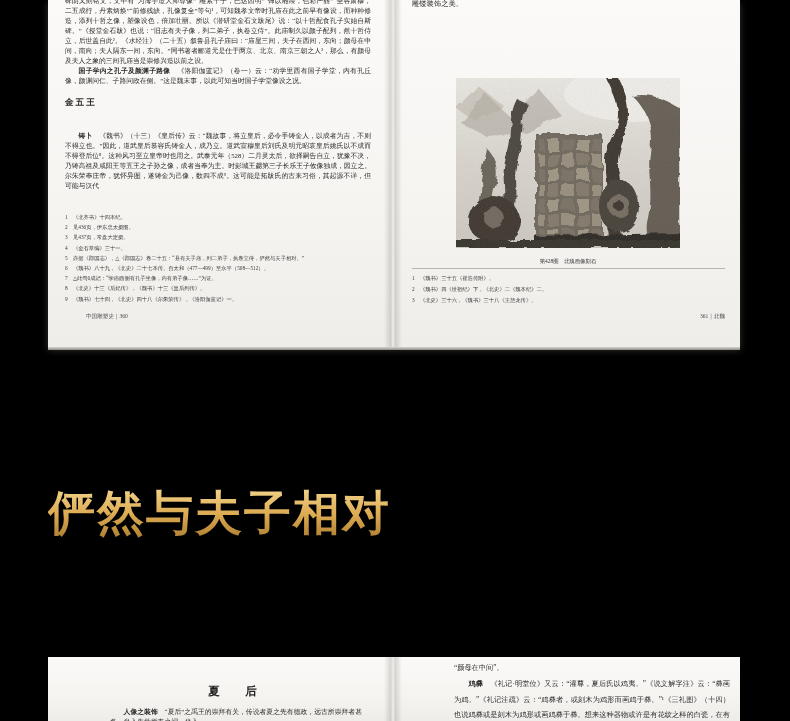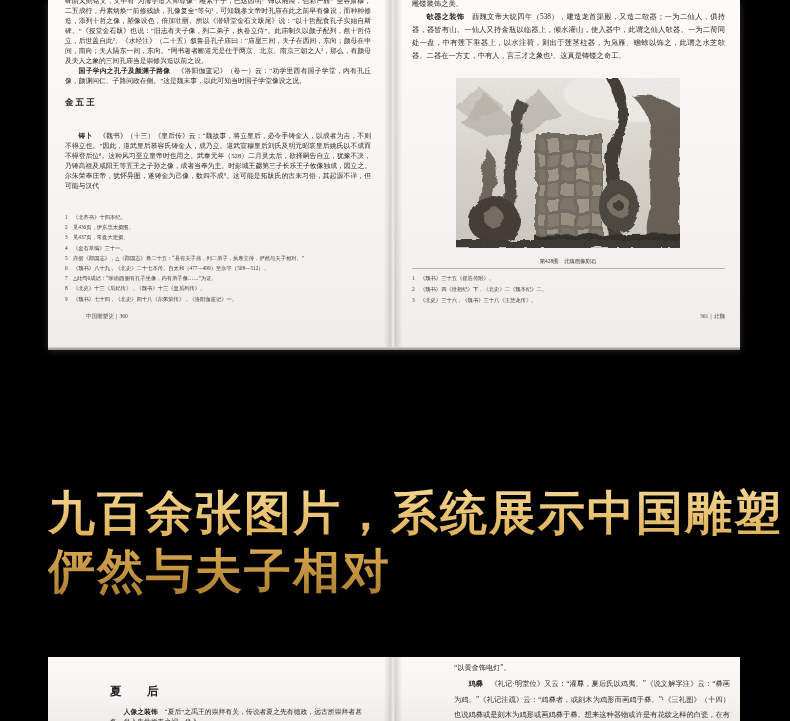--- a/index.html
+++ b/index.html
@@ -27,21 +27,21 @@
   .fig{position:absolute;left:408px;top:78px;width:224px;}
   .fig-cap{margin-top:6px;text-align:center;font-size:5.4px;color:#333;}
   .tr-fn{left:364px;top:268px;width:313px;font-size:5.3px;line-height:11px;border-top:1px solid #b9b6b1;padding-top:4px;}
   .tr-footer{position:absolute;left:364px;top:313px;width:313px;text-align:right;font-size:5.6px;color:#4a4a4a;}
   
   .banner{position:absolute;left:48px;top:484px;font-weight:bold;font-size:47px;line-height:58px;letter-spacing:2px;
           font-family:"Liberation Serif","DejaVu Serif",serif;
           background:linear-gradient(180deg,#f4d68f 4%,#dcab52 52%,#a87a2c 100%);
           -webkit-background-clip:text;background-clip:text;color:transparent;}
   
-  .bl-h{position:absolute;left:62px;top:27px;width:252px;text-align:left;
+  .bl-h{position:absolute;left:62px;top:27px;width:252px;text-align:center;
         font-weight:bold;font-size:11.5px;letter-spacing:7px;color:#222;}
   .bl-p{position:absolute;left:62px;top:50px;width:252px;font-size:6.8px;line-height:10px;}
   .br{position:absolute;left:406px;top:4px;width:276px;font-size:7.2px;line-height:15.8px;}
 </style>
 </head>
 <body>
 
 <div class="canvas">
 
   <div class="spread spread1">
@@ -64,21 +64,20 @@
         <div class="fn">8　《北史》十三《后妃传》，《魏书》十三《皇后列传》。</div>
         <div class="fn">9　《魏书》七十四，《北史》四十八《尔朱荣传》，《洛阳伽蓝记》一。</div>
       </div>
 
     <div class="tl-footer">中国雕塑史｜360</div>
 
     <div class="gutter"></div>
 
     <div class="tr">
         <p class="noindent">雕镂装饰之美。</p>
-        <p class="indent"><b>欹器之装饰　</b>西魏文帝大统四年（538），建造龙首渠殿，又造二欹器；一为二仙人，俱持器，器皆有山。一仙人又持金瓶以临器上，倾水灌山，使入器中，此谓之仙人欹器。一为二荷同处一盘，中有莲下垂器上，以水注荷，则出于莲茎柱器，为凫雁、蟾蜍以饰之，此谓之水芝欹器。二器在一方丈，中有人，言三才之象也¹。这真是铸镂之奇工。</p>
       </div>
 
     <div class="fig">
       <svg width="224" height="170" viewBox="0 0 224 170" xmlns="http://www.w3.org/2000/svg">
         <defs>
           <linearGradient id="bgG" x1="0" y1="0" x2="0" y2="1">
             <stop offset="0" stop-color="#edebe6"></stop>
             <stop offset="0.5" stop-color="#dcd8d1"></stop>
             <stop offset="1" stop-color="#cfcac2"></stop>
           </linearGradient>
@@ -125,29 +124,28 @@
     <div class="fn-list tr-fn">
         <div class="fn">1　《魏书》三十五《崔浩传附》。</div>
         <div class="fn">2　《魏书》四《世祖纪》下，《北史》二《魏本纪》二。</div>
         <div class="fn">3　《北史》三十六，《魏书》三十八《王慧龙传》。</div>
       </div>
 
     <div class="tr-footer">361｜北魏</div>
   </div>
 
   <div class="banner">
-    <div>九百余张图片，系统展示中国雕塑</div>
     <div>俨然与夫子相对</div>
   </div>
 
   <div class="spread spread2">
     <div class="bl-h">夏　后</div>
     <div class="bl-p">
         <p class="indent"><b>人像之装饰　</b>“夏后”之禹王的崇拜有关，传说者夏之先有德政，远古所崇拜者甚多，坐入先世所奉之祠，坐入</p>
       </div>
     <div class="gutter"></div>
     <div class="br">
-        <p class="noindent">“以黄金饰电灯”。</p>
+        <p class="noindent">“颜母在中间”。</p>
         <p class="indent"><b>鸡彝　</b>《礼记·明堂位》又云：“灌尊，夏后氏以鸡夷。”《说文解字注》云：“彝画为鸡。”《礼记注疏》云：“鸡彝者，或刻木为鸡形而画鸡于彝。”¹《三礼图》（十四）也说鸡彝或是刻木为鸡形或画鸡彝于彝。想来这种器物或许是有花纹之样的白瓷，在有商代，此外又制作了这种瓷器，这种瓷器之再现一变有虞之瓦器，似乎也还是雕有鸡</p>
       </div>
   </div>
 
 </div>
 
 </body></html>

